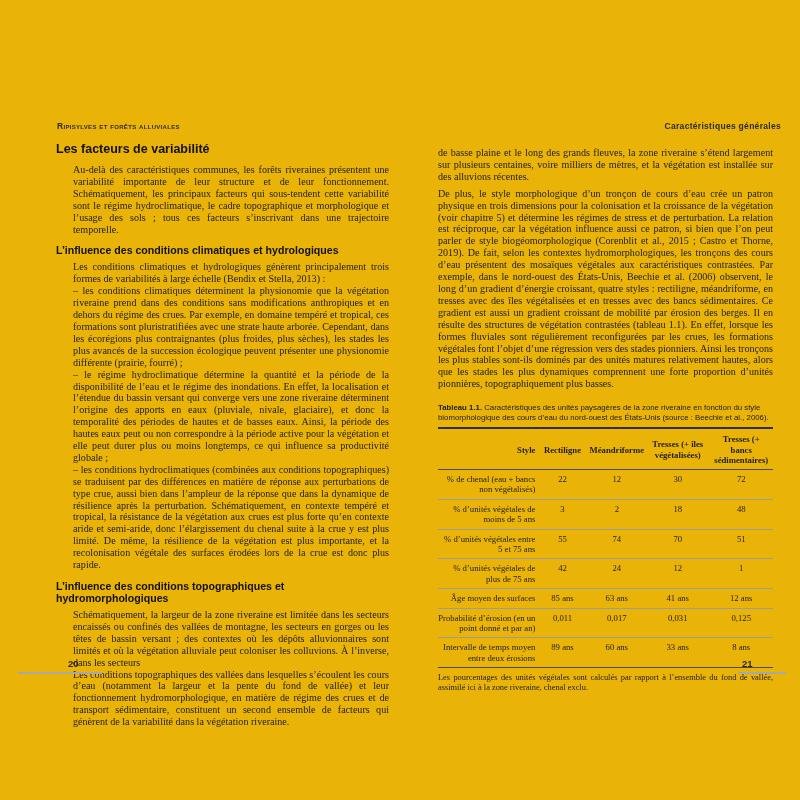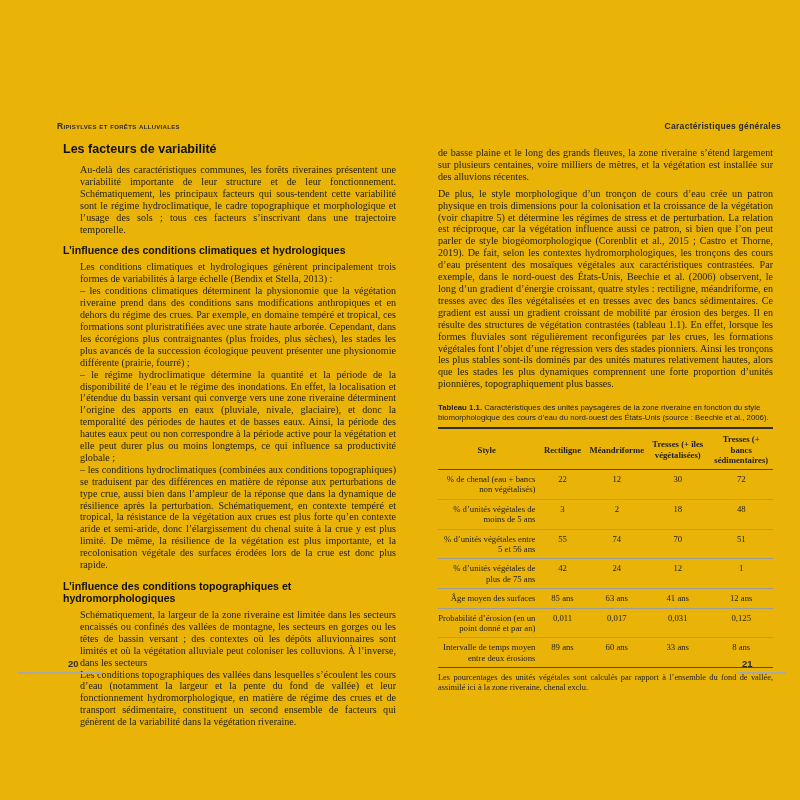--- a/index.html
+++ b/index.html
@@ -22,21 +22,21 @@
     font-size: 8.5px;
     font-weight: bold;
     color: #2b2b2b;
     letter-spacing: 0.3px;
   }
   .running-head.left { left: 57px; font-variant: small-caps; }
   .running-head.right { right: 27px; }
 
   
   .page-col { position: absolute; }
-  .page-col.left  { left: 63px;  top: 142px; width: 333px; }
+  .page-col.left  { left: 56px;  top: 142px; width: 333px; }
   .page-col.right { left: 438px; top: 147px; width: 335px; }
 
   
   .section-title {
     font-family: "Liberation Sans", sans-serif;
     font-size: 12.5px;
     font-weight: bold;
     color: #111;
     margin: 0 0 8px 0;
   }
@@ -77,21 +77,21 @@
   }
   table.data-table th {
     font-family: "Liberation Serif", serif;
     font-size: 8.7px;
     line-height: 10.2px;
     font-weight: bold;
     padding: 5px 2px 4px 2px;
     vertical-align: middle;
     text-align: center;
   }
-  table.data-table th.col-label { text-align: center; padding-left: 0; margin-left: 16px; }
+  table.data-table th.col-label { text-align: right; padding-left: 0; margin-left: 16px; }
   table.data-table thead tr { border-bottom: 1px solid #4a4a4a; }
   table.data-table tbody tr { border-bottom: 1px solid #9c9c9c; }
   table.data-table tbody tr:last-child { border-bottom: 1px solid #4a4a4a; }
   table.data-table td {
     font-size: 8.7px;
     line-height: 10.4px;
     padding: 4px 2px;
     vertical-align: top;
     text-align: center;
   }
@@ -185,21 +185,21 @@
           <td>72</td>
         </tr>
         <tr>
           <td class="row-label">% d’unités végétales de moins de 5 ans</td>
           <td>3</td>
           <td>2</td>
           <td>18</td>
           <td>48</td>
         </tr>
         <tr>
-          <td class="row-label">% d’unités végétales entre 5 et 56 ans</td>
+          <td class="row-label">% d’unités végétales entre 5 et 75 ans</td>
           <td>55</td>
           <td>74</td>
           <td>70</td>
           <td>51</td>
         </tr>
         <tr>
           <td class="row-label">% d’unités végétales de plus de 75 ans</td>
           <td>42</td>
           <td>24</td>
           <td>12</td>

